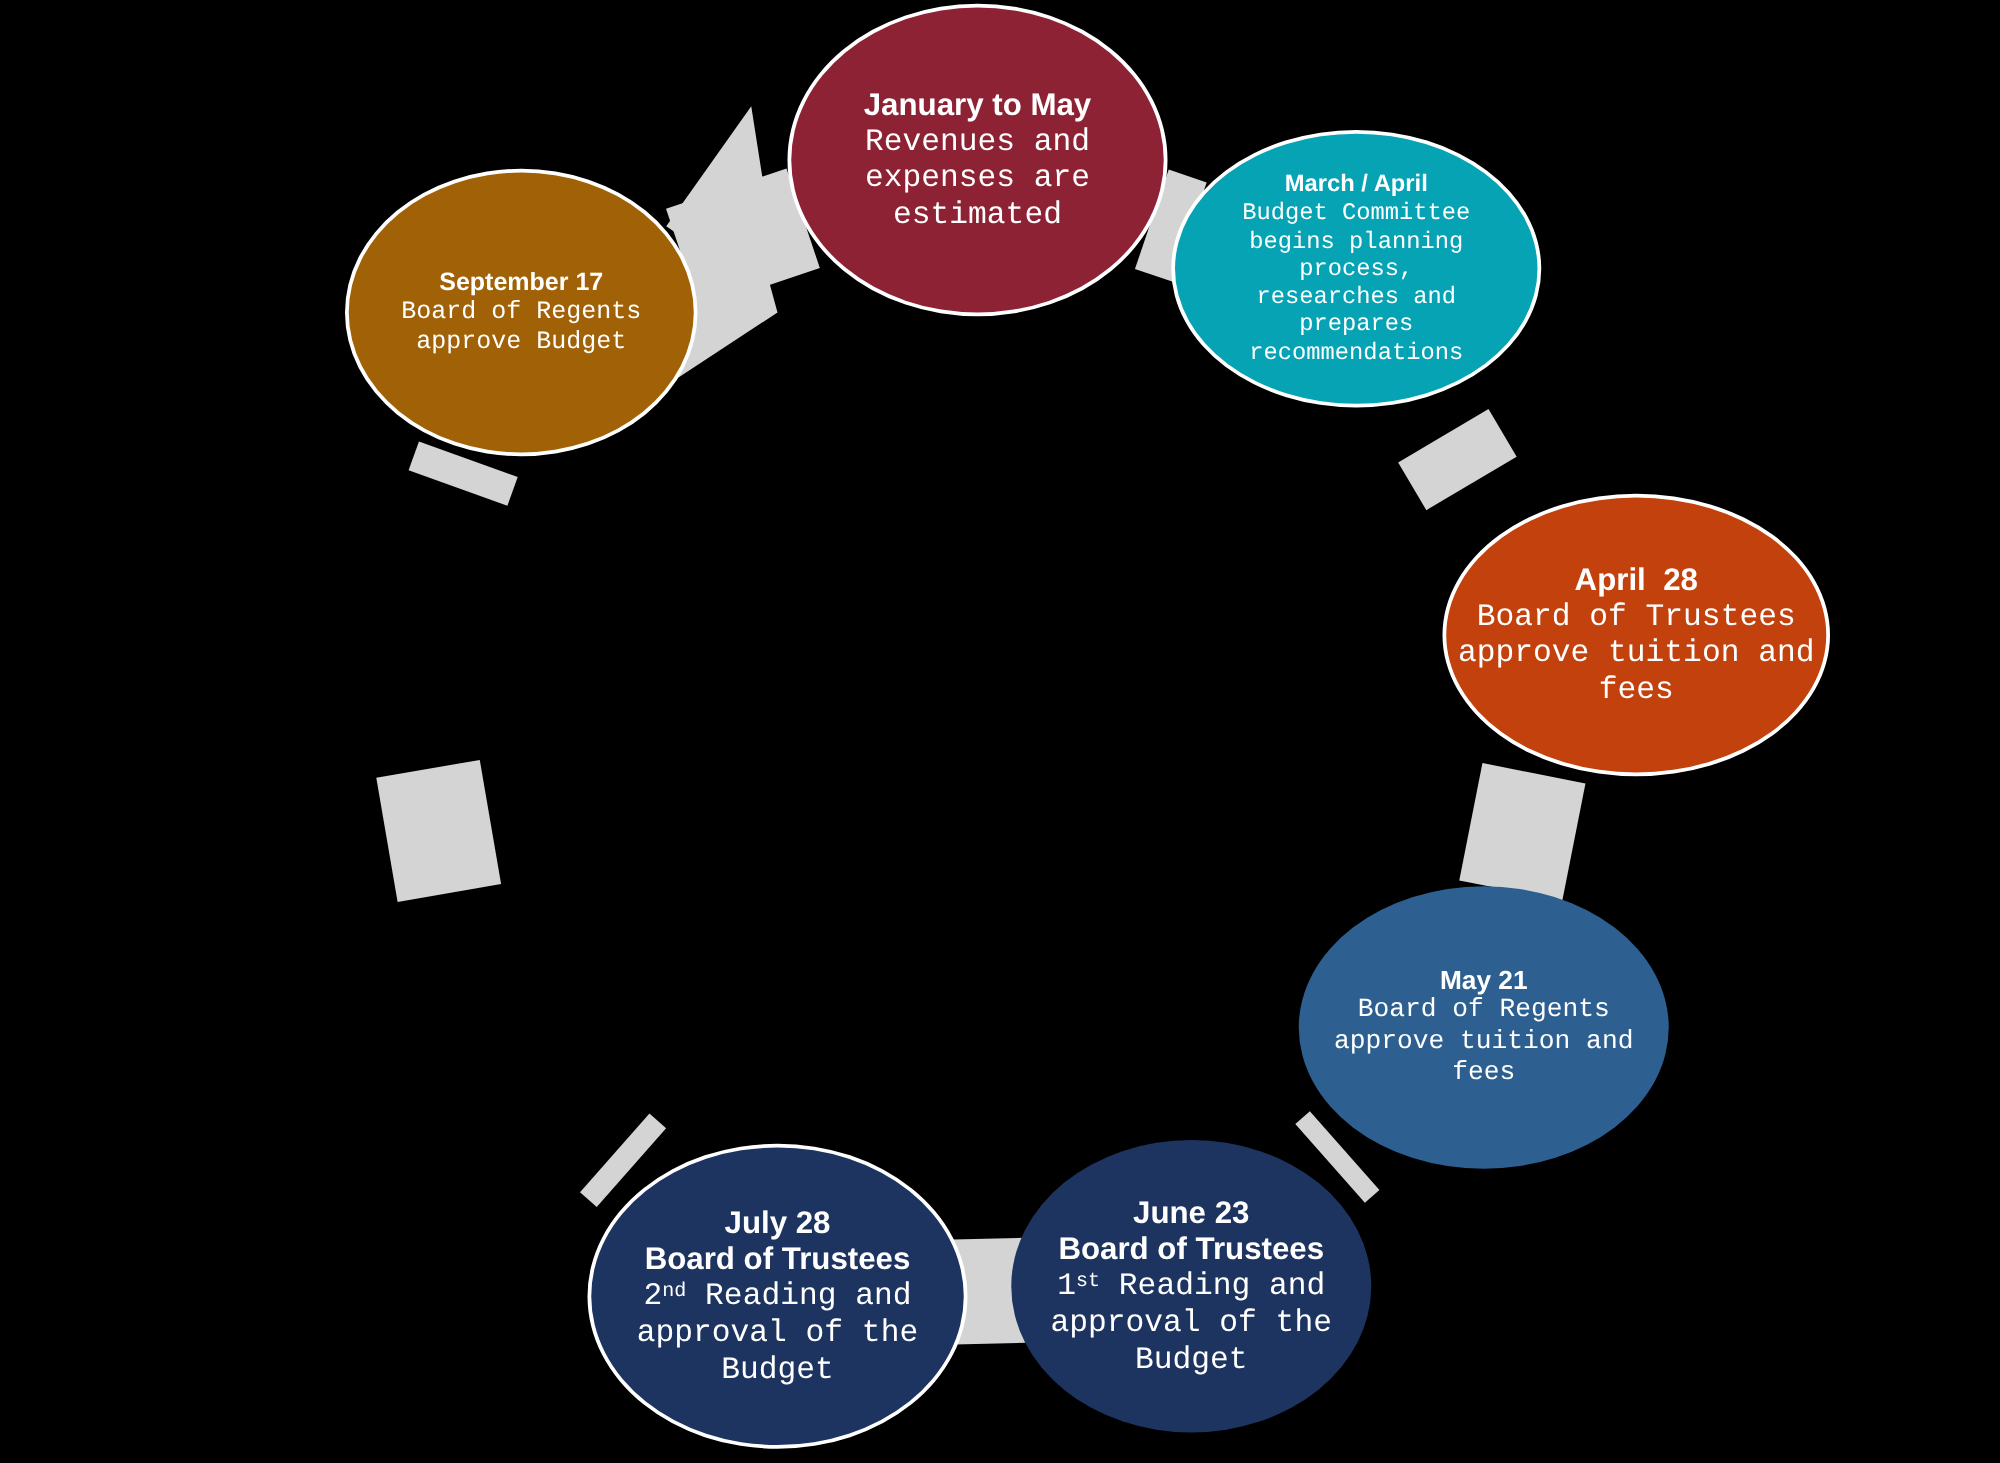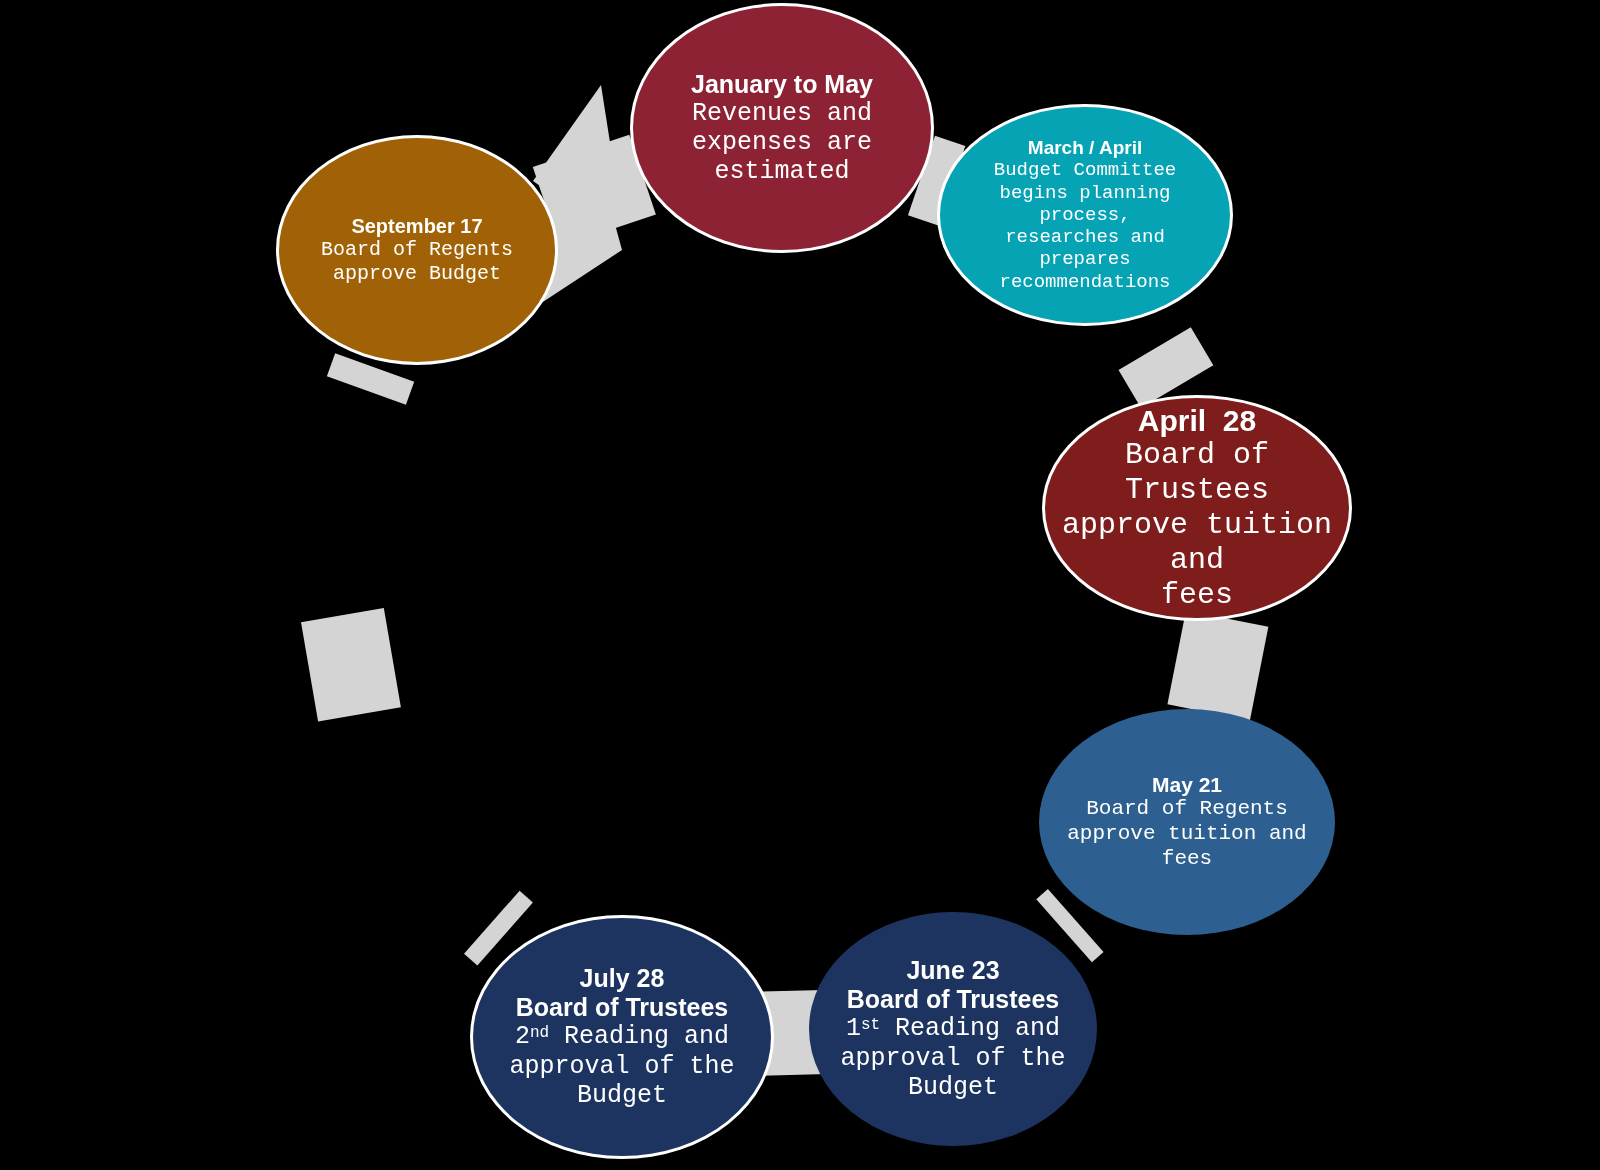--- a/index.html
+++ b/index.html
@@ -30,21 +30,20 @@
     height: 1170px;
   }
   .node {
     position: absolute;
     display: flex;
     flex-direction: column;
     align-items: center;
     justify-content: center;
     box-sizing: border-box;
     border-radius: 50%;
-    text-align: center;
     color: #ffffff;
     line-height: 1.17;
   }
   .node .hdr {
     font-weight: bold;
     display: block;
     white-space: pre;
   }
   .node .body {
     display: block;
@@ -93,21 +92,21 @@
       </div>
       <div class="node ring-border" style="left: 937px; top: 104px; width: 296px; height: 222px; background: rgb(5, 163, 180); font-size: 19px;">
         <span class="hdr">March / April</span>
         <span class="body">Budget Committee</span>
         <span class="body">begins planning</span>
         <span class="body">process,</span>
         <span class="body">researches and</span>
         <span class="body">prepares</span>
         <span class="body">recommendations</span>
       </div>
-      <div class="node ring-border" style="left: 1042px; top: 395px; width: 310px; height: 226px; background: #7f1d1d; font-size: 30px;">
+      <div class="node ring-border" style="left: 1154px; top: 395px; width: 310px; height: 226px; background: #c2410c; font-size: 25px;">
         <span class="hdr">April  28</span>
         <span class="body">Board of Trustees</span>
         <span class="body">approve tuition and</span>
         <span class="body">fees</span>
       </div>
       <div class="node no-border" style="left: 1039px; top: 709px; width: 296px; height: 226px; background: rgb(45, 96, 144); font-size: 21px;">
         <span class="hdr">May 21</span>
         <span class="body">Board of Regents</span>
         <span class="body">approve tuition and</span>
         <span class="body">fees</span>

